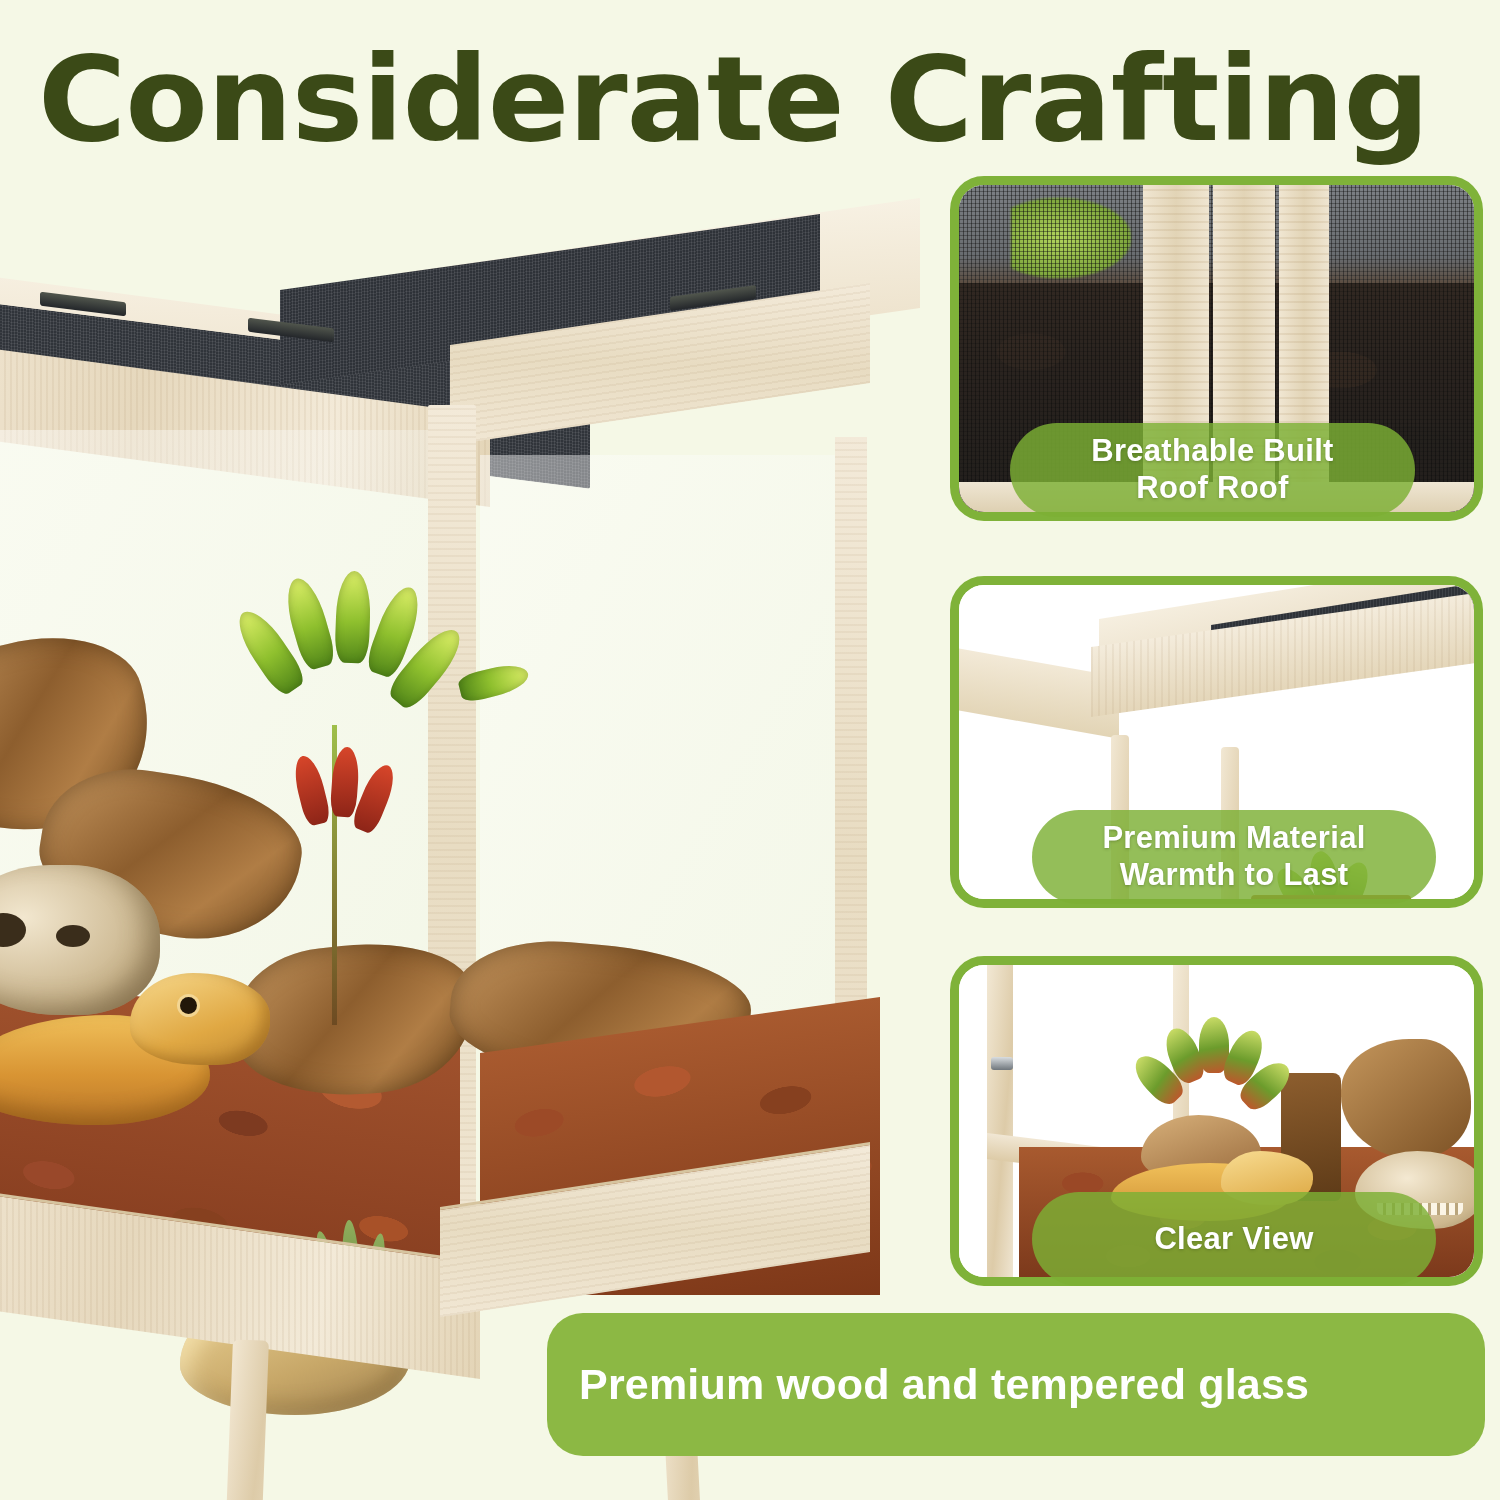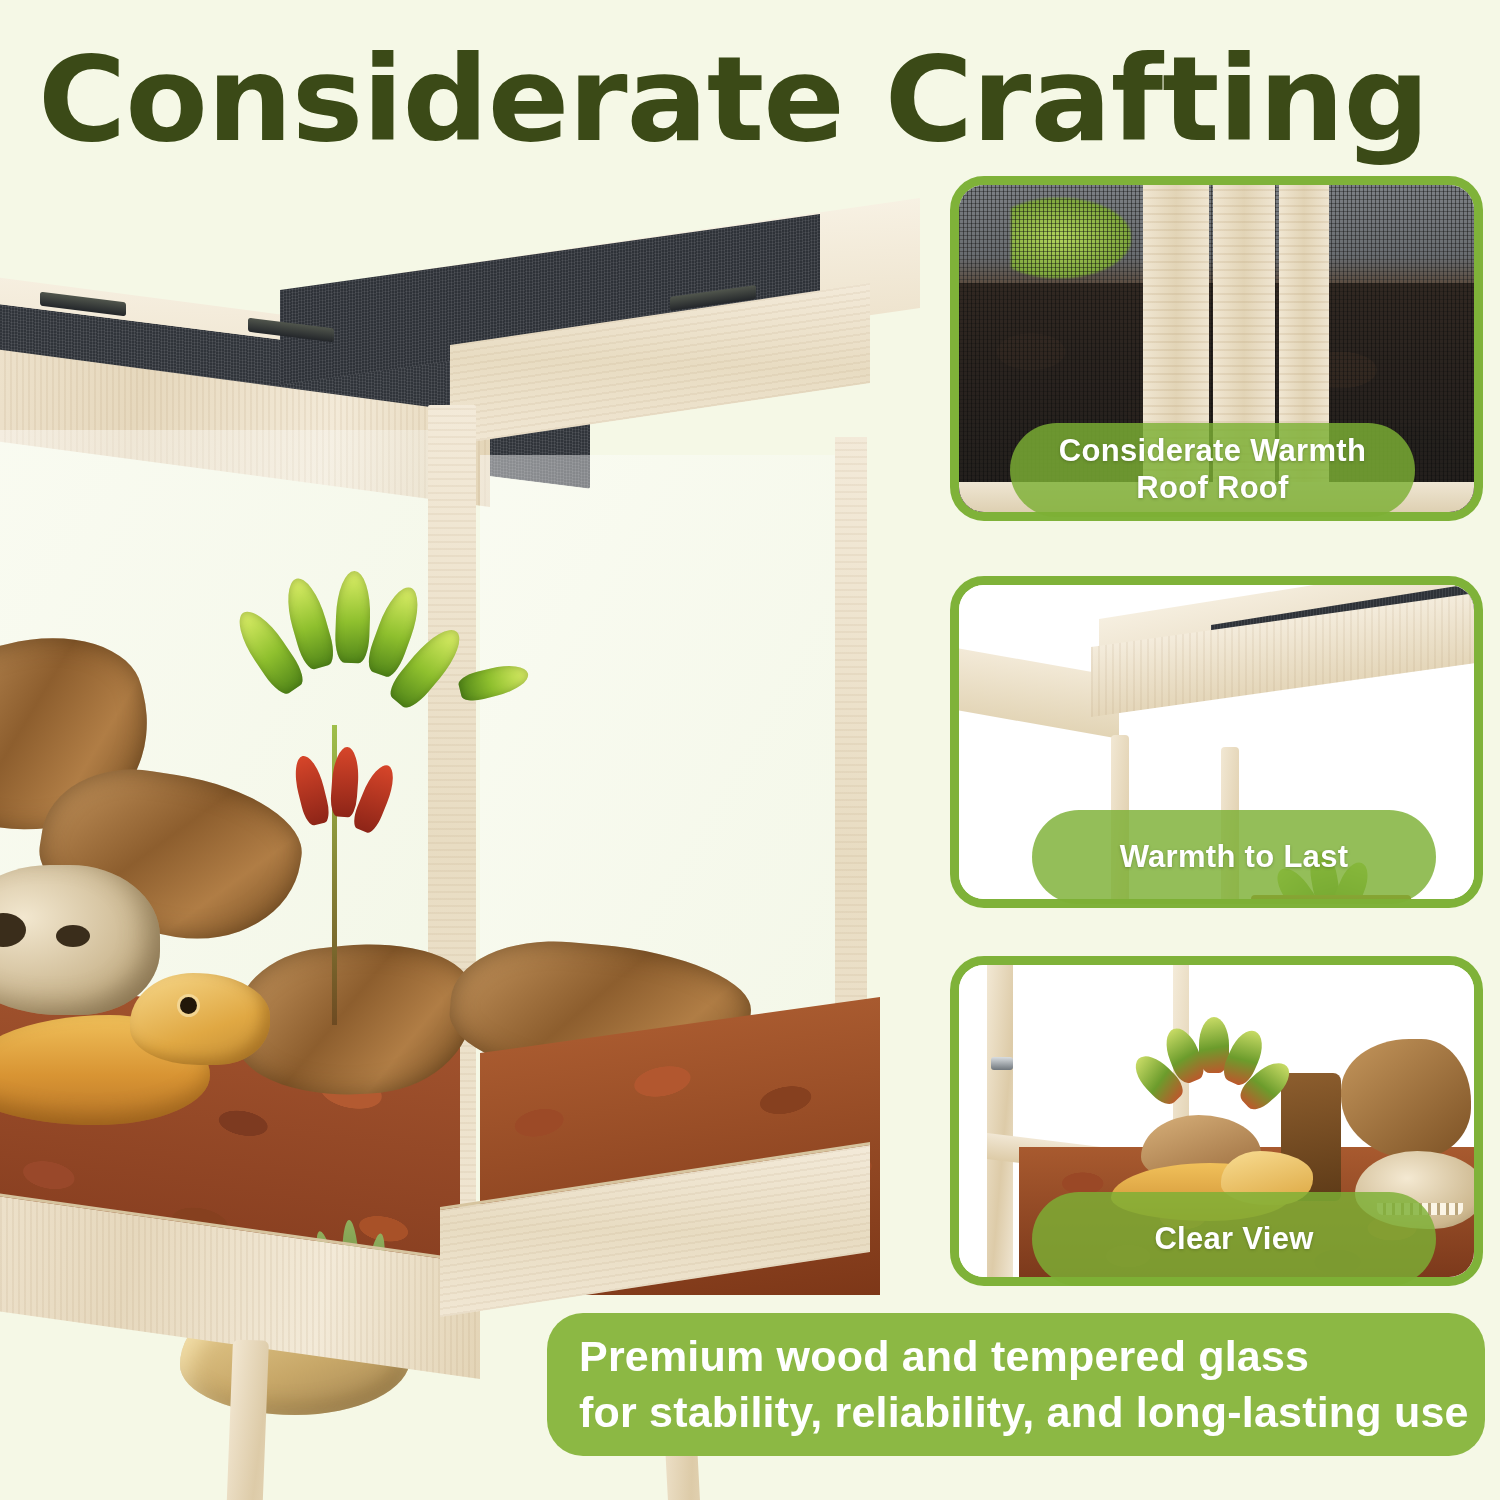--- a/index.html
+++ b/index.html
@@ -520,21 +520,21 @@
     <div id="p1-soil"></div>
     <div id="p1-green"></div>
     <div id="p1-mesh-overlay"></div>
     <div class="p1-slat" style="left:184px; width:66px;"></div>
     <div class="p1-slat" style="left:254px; width:62px;"></div>
     <div class="p1-slat" style="left:320px; width:50px;"></div>
     <div id="p1-wood-bottom"></div>
   </div>
 </div>
 <div class="pill" id="pill-1">
-  <span>Considerate Warmth</span>
+  <span>Breathable Built</span>
   <span>Roof Roof</span>
 </div>
 
 <div class="panel" id="panel-2">
   <div class="panel-photo">
     <div id="p2-bg"></div>
     <div id="p2-topface"></div>
     <div id="p2-mesh"></div>
     <div id="p2-leftrail"></div>
     <div id="p2-rail"></div>
@@ -542,20 +542,21 @@
     <div class="p2-leg" style="left:262px; top:162px; height:170px;"></div>
     <div id="p2-plant">
       <div class="p2-leaf" style="left:6px;  top:18px; transform:rotate(-36deg);"></div>
       <div class="p2-leaf" style="left:34px; top:4px;  transform:rotate(-10deg);"></div>
       <div class="p2-leaf" style="left:62px; top:14px; transform:rotate(22deg);"></div>
     </div>
     <div id="p2-substrate"></div>
   </div>
 </div>
 <div class="pill" id="pill-2">
+  <span>Premium Material</span>
   <span>Warmth to Last</span>
 </div>
 
 <div class="panel" id="panel-3">
   <div class="panel-photo">
     <div id="p3-bg"></div>
     <div id="p3-post"></div>
     <div id="p3-latch"></div>
     <div id="p3-post2"></div>
     <div id="p3-floor"></div>
@@ -575,14 +576,13 @@
     <div id="p3-skull"></div>
     <div class="p3-teeth"></div>
   </div>
 </div>
 <div class="pill" id="pill-3">
   <span>Clear View</span>
 </div>
 
 <div id="bottom-banner">
   <span>Premium wood and tempered glass</span>
-  <span>for stability, reliability, and long-lasting use</span>
 </div>
 
 </body></html>

